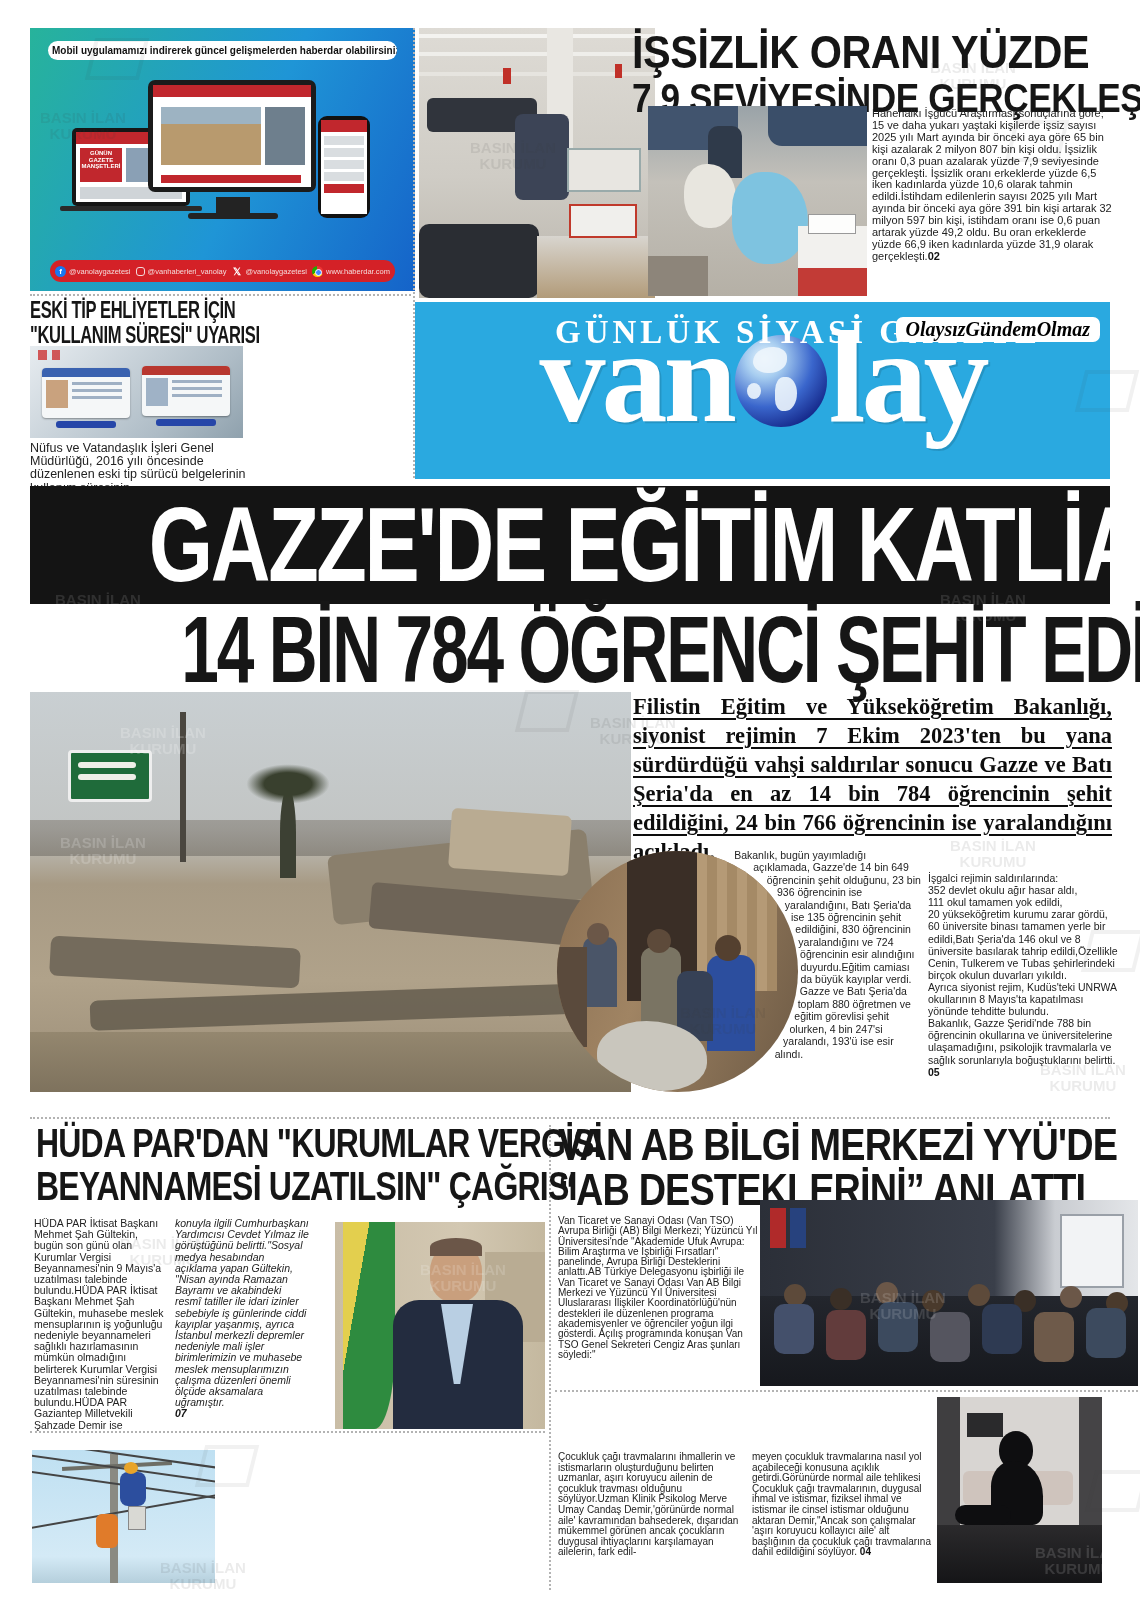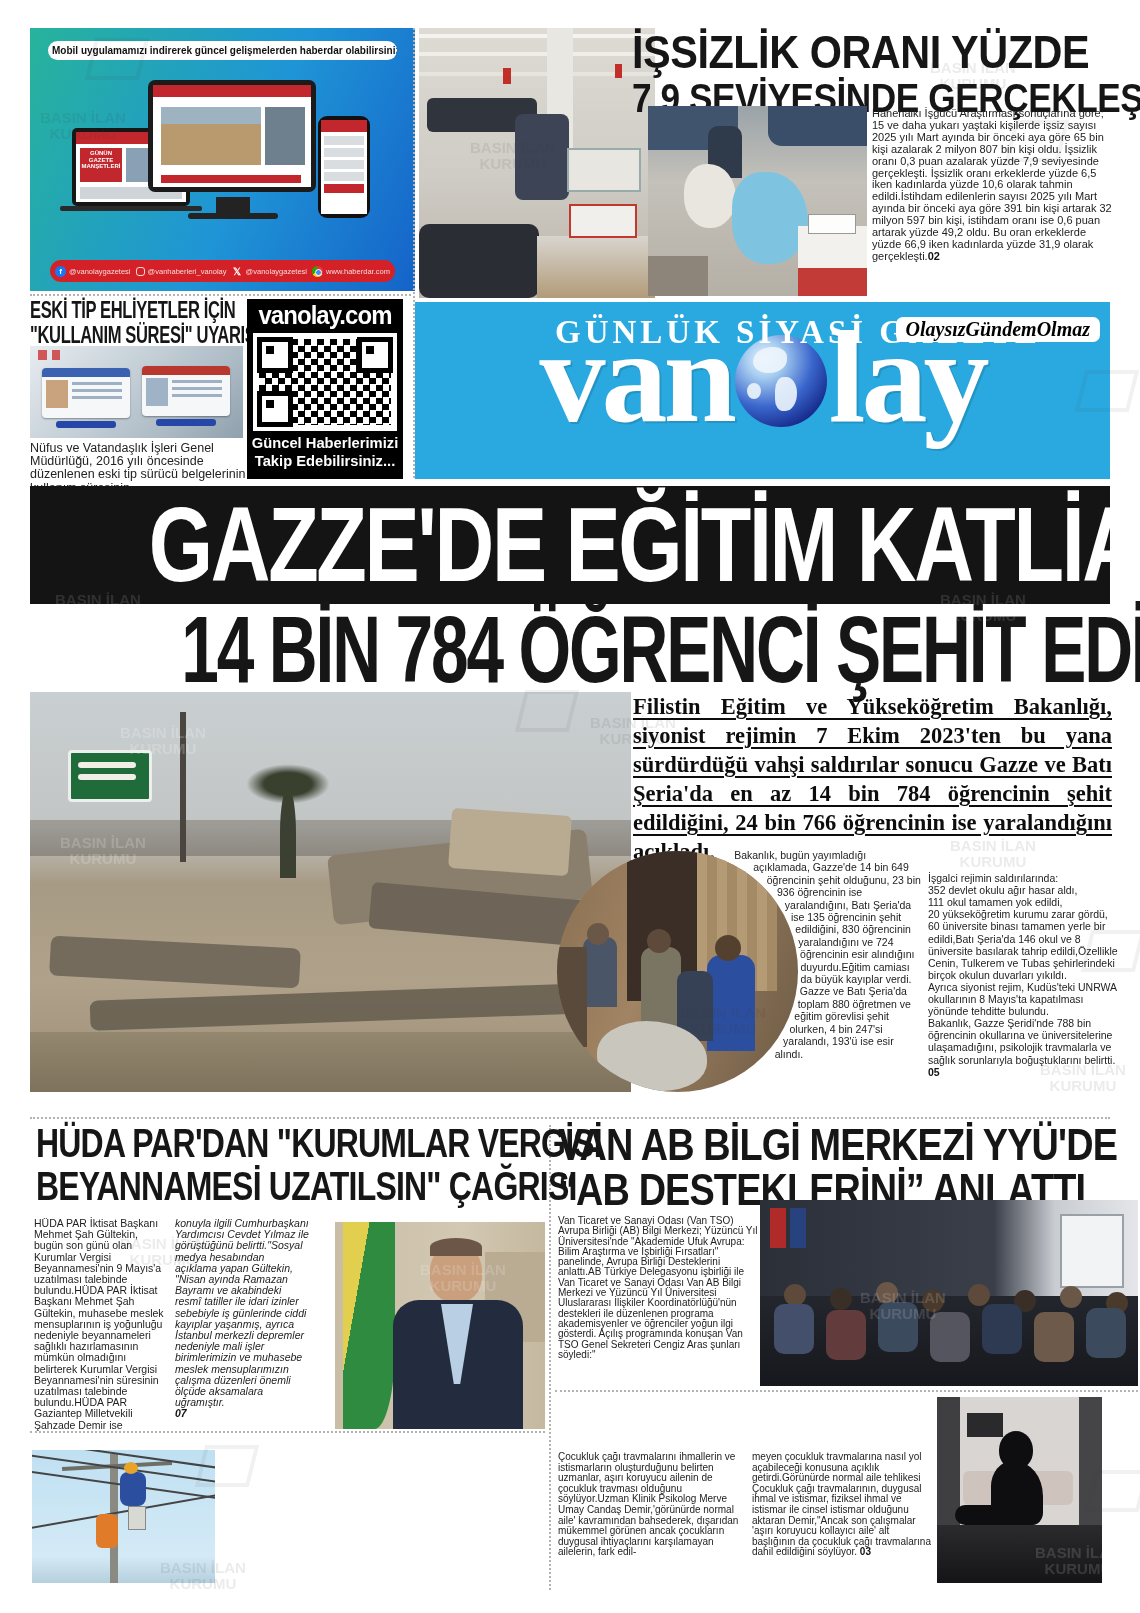--- a/index.html
+++ b/index.html
@@ -213,31 +213,20 @@
       </div>
     <div class="card" style="left:112px;top:20px;">
         <div class="hd" style="background:#b8372f"></div>
         <div class="ph" style="background:#9fb2c6"></div>
         <div class="ln"></div>
         <div class="btn"></div>
       </div>
   </div>
   <div class="abs body-txt" data-name="license-body" style="left:30px;top:442px;width:216px;font-size:12.5px;line-height:13.2px;">Nüfus ve Vatandaşlık İşleri Genel Müdürlüğü, 2016 yılı öncesinde düzenlenen eski tip sürücü belgelerinin kullanım süresinin</div>
 
-  <div id="qr-block" data-name="qr-promo-block">
-    <div class="qr-title" data-name="qr-site-title">vanolay.com</div>
-    <div class="qr-box" data-name="qr-code">
-      <div class="qr-pat"></div>
-      <div class="finder" style="left:4px;top:4px;"></div>
-      <div class="finder" style="right:4px;top:4px;"></div>
-      <div class="finder" style="left:4px;bottom:4px;"></div>
-    </div>
-    <div class="qr-cap" data-name="qr-caption" style="white-space:pre-line;">Güncel Haberlerimizi
-Takip Edebilirsiniz...</div>
-  </div>
 
   <div id="masthead" data-name="masthead">
     <div class="mh-tagline" data-name="masthead-tagline">GÜNLÜK SİYASİ GAZETE</div>
     <div class="mh-slogan" data-name="masthead-slogan">OlaysızGündemOlmaz</div>
     <div class="mh-name" data-name="masthead-name"><span>van</span><span class="globe" data-name="globe-icon"><i class="c1"></i><i class="c2"></i><i class="c3"></i></span><span>lay</span></div>
   </div>
 
   <div id="gazze-bar" data-name="main-headline-bar">
     <span class="fit">GAZZE'DE EĞİTİM KATLİAMI</span>
   </div>
@@ -323,21 +312,21 @@
     <div style="left:300px;top:14px;width:60px;height:70px;background:#f2f3f5;border:2px solid #9aa0a8;"></div>
     <div style="left:10px;top:8px;width:16px;height:40px;background:#b02a2a;"></div>
     <div style="left:30px;top:8px;width:16px;height:40px;background:#27427e;"></div>
     <div style="left:0px;top:96px;width:378px;height:90px;background:linear-gradient(#23262d,#16181d);"></div>
     <div style="left:24px;top:84px;width:22px;height:22px;border-radius:50%;background:#5d4a3a;box-shadow:46px 4px 0 #3a2f26,92px -2px 0 #6b5748,138px 6px 0 #4a3a2c,184px 0 0 #5d4a3a,230px 6px 0 #3a2f26,276px 2px 0 #6b5748,322px 8px 0 #4a3a2c;"></div>
     <div style="left:14px;top:104px;width:40px;height:50px;background:#44506b;border-radius:10px;box-shadow:52px 6px 0 #623c3c,104px -2px 0 #3c4a5e,156px 8px 0 #55555f,208px 0 0 #2e3a52,260px 8px 0 #6e5a4a,312px 4px 0 #3c4a5e;"></div>
   </div>
 
   <div class="ncol" data-name="trauma-column-1" style="left:558px;top:1452px;width:187px;font-size:10px;line-height:10.6px;">Çocukluk çağı travmalarını ihmallerin ve istismarların oluşturduğunu belirten uzmanlar, aşırı koruyucu ailenin de çocukluk travması olduğunu söylüyor.Uzman Klinik Psikolog Merve Umay Candaş Demir,'görünürde normal aile' kavramından bahsederek, dışarıdan mükemmel görünen ancak çocukların duygusal ihtiyaçlarını karşılamayan ailelerin, fark edil-</div>
   <div class="ncol" data-name="trauma-column-2" style="left:752px;top:1452px;width:183px;font-size:10px;line-height:10.6px;">
-    <span>meyen çocukluk travmalarına nasıl yol açabileceği konusuna açıklık getirdi.Görünürde normal aile tehlikesi Çocukluk çağı travmalarının, duygusal ihmal ve istismar, fiziksel ihmal ve istismar ile cinsel istismar olduğunu aktaran Demir,"Ancak son çalışmalar 'aşırı koruyucu kollayıcı aile' alt başlığının da çocukluk çağı travmalarına dahil edildiğini söylüyor. </span><b class="pref">03</b>
+    <span>meyen çocukluk travmalarına nasıl yol açabileceği konusuna açıklık getirdi.Görünürde normal aile tehlikesi Çocukluk çağı travmalarının, duygusal ihmal ve istismar, fiziksel ihmal ve istismar ile cinsel istismar olduğunu aktaran Demir,"Ancak son çalışmalar 'aşırı koruyucu kollayıcı aile' alt başlığının da çocukluk çağı travmalarına dahil edildiğini söylüyor. </span><b class="pref">04</b>
   </div>
   <div class="photo" data-name="child-silhouette-photo" style="left:937px;top:1397px;width:165px;height:186px;background:linear-gradient(90deg,#3f3e40 0 14%,#d8d5d2 14% 86%,#454446 86% 100%);">
     <div style="left:30px;top:16px;width:36px;height:24px;background:#2a2a2c;"></div>
     <div style="left:26px;top:74px;width:110px;height:34px;background:#cfc4bd;border-radius:6px;"></div>
     <div style="left:0;top:128px;width:165px;height:58px;background:linear-gradient(#2b2a2c,#151517);"></div>
     <div style="left:62px;top:34px;width:34px;height:38px;border-radius:50% 50% 46% 46%;background:#0e0e10;"></div>
     <div style="left:54px;top:64px;width:52px;height:64px;border-radius:40% 55% 20% 20%;background:#0e0e10;"></div>
     <div style="left:18px;top:108px;width:56px;height:20px;border-radius:10px;background:#0e0e10;"></div>
   </div>
 

